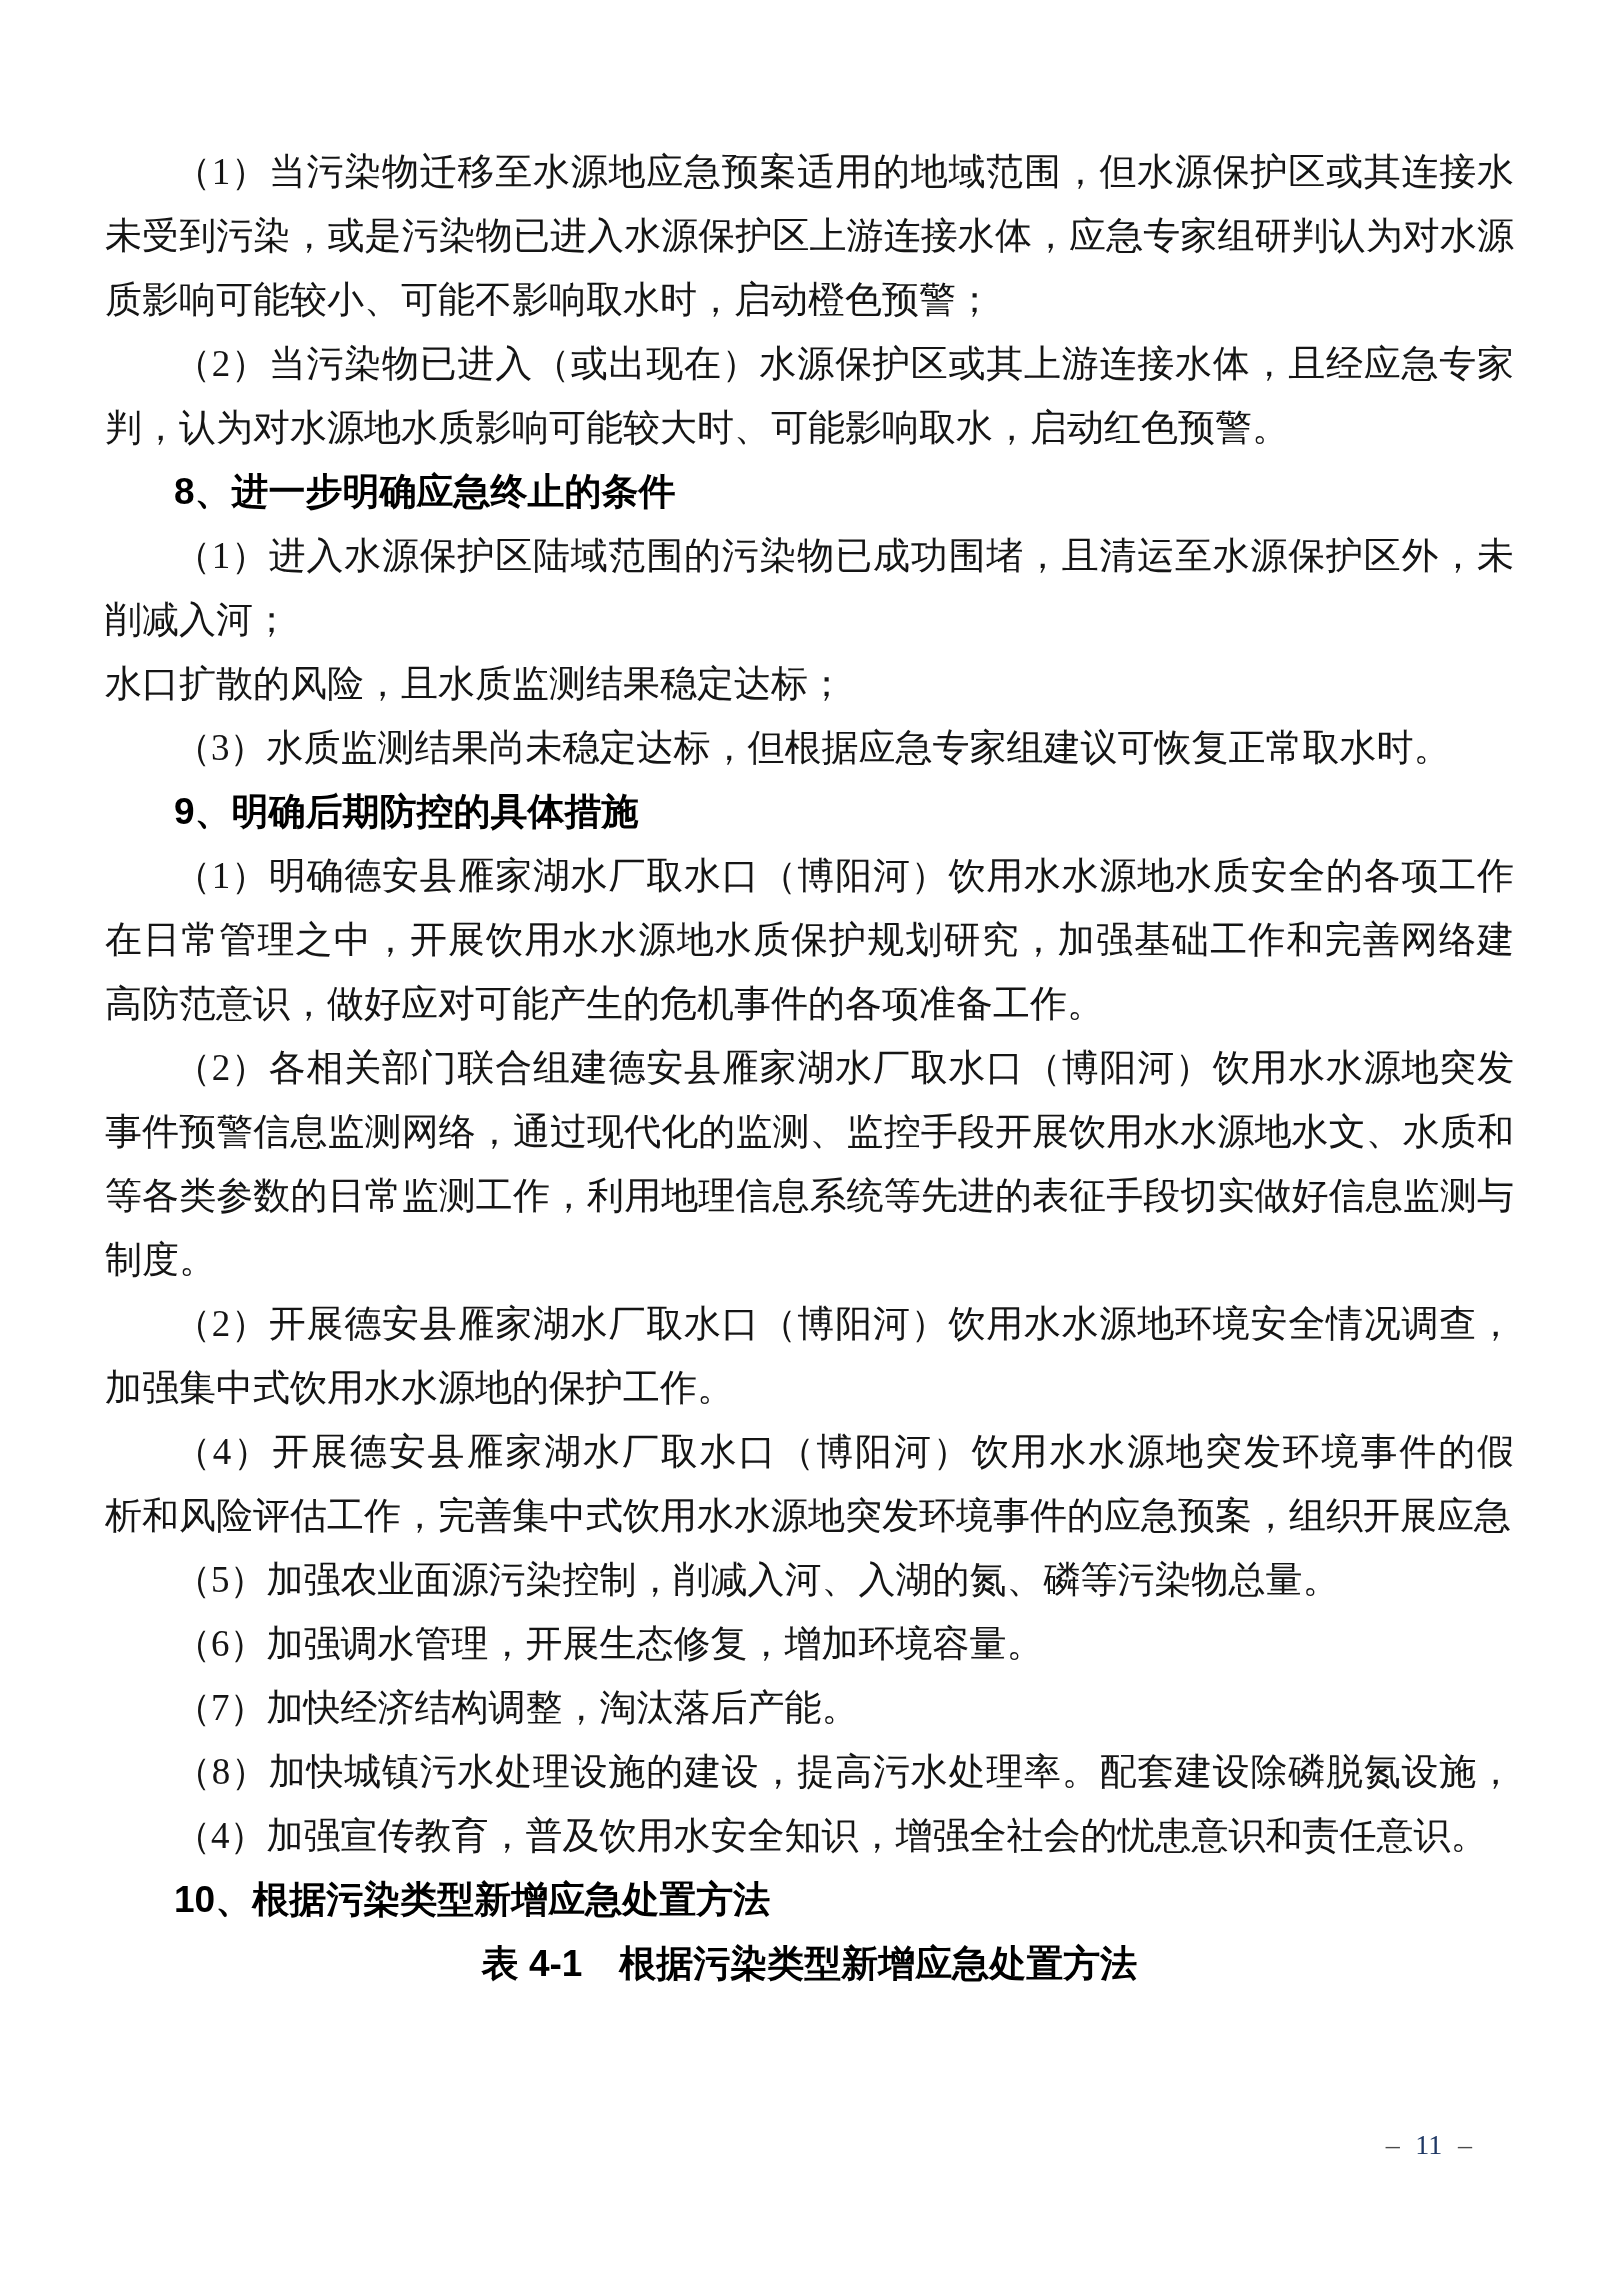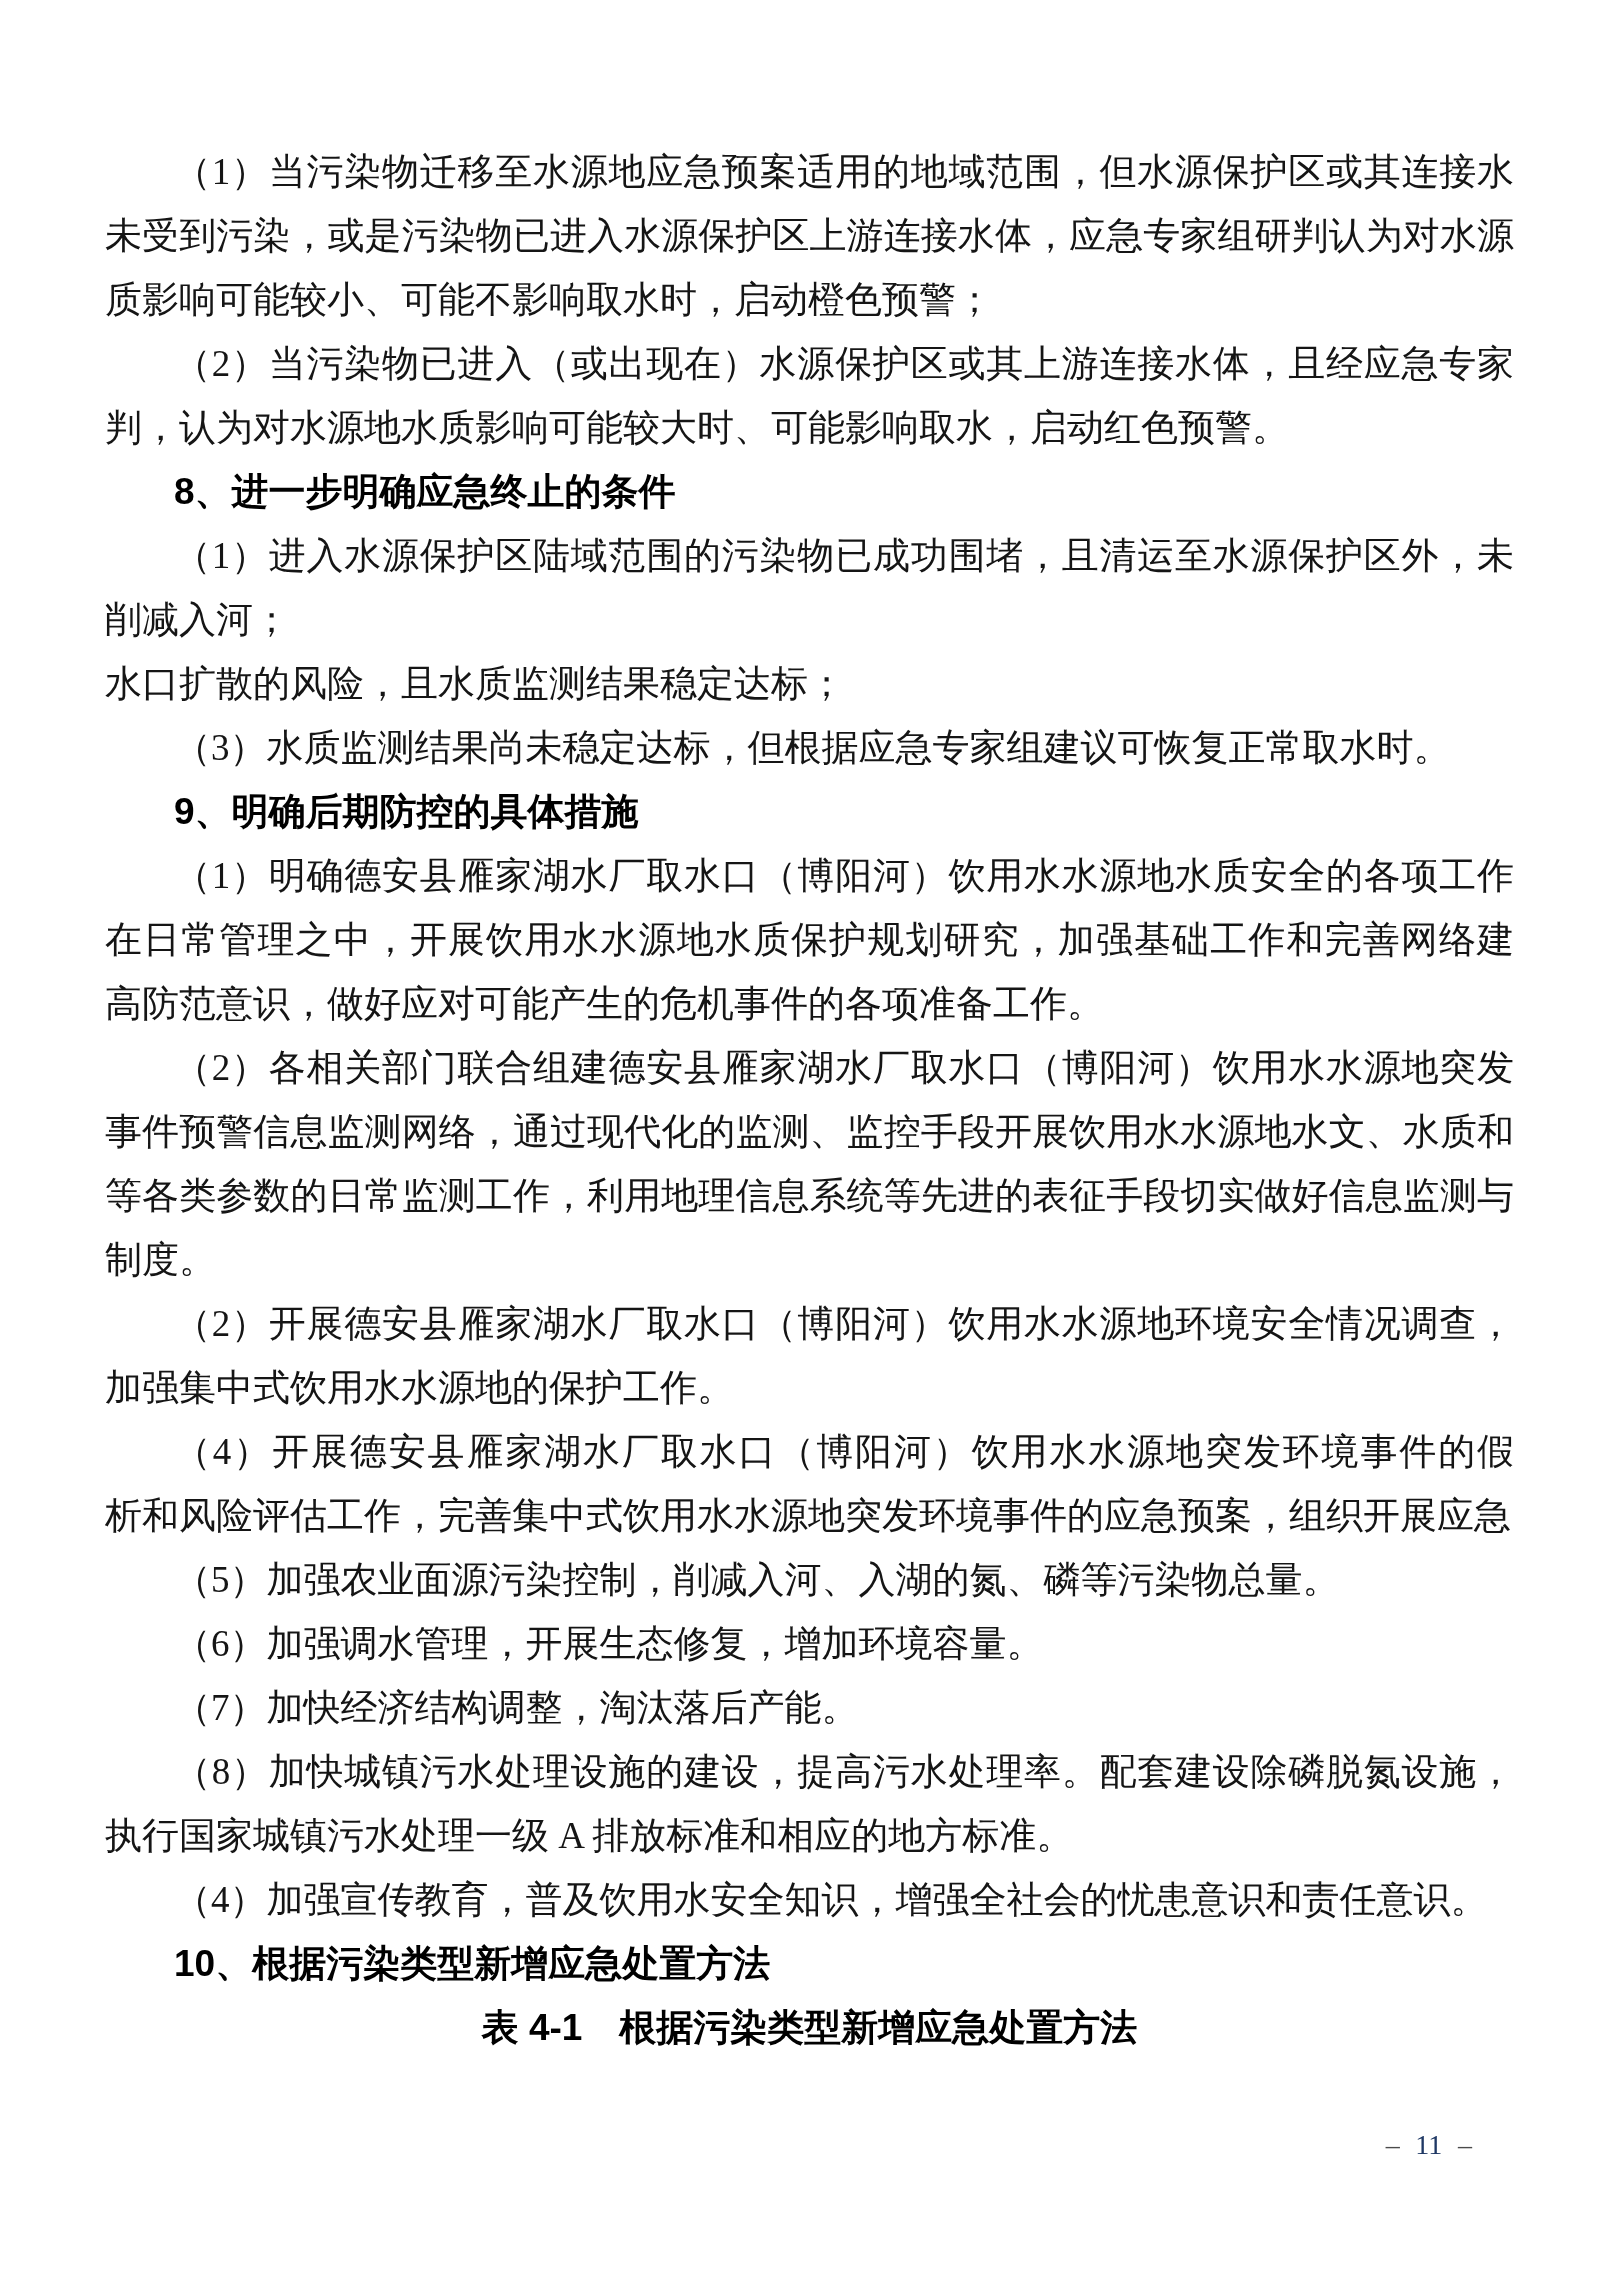--- a/index.html
+++ b/index.html
@@ -75,20 +75,19 @@
       <div class="line fill">等各类参数的日常监测工作，利用地理信息系统等先进的表征手段切实做好信息监测与报告</div>
       <div class="line">制度。</div>
       <div class="line indent fill">（2）开展德安县雁家湖水厂取水口（博阳河）饮用水水源地环境安全情况调查，切实</div>
       <div class="line">加强集中式饮用水水源地的保护工作。</div>
       <div class="line indent fill">（4）开展德安县雁家湖水厂取水口（博阳河）饮用水水源地突发环境事件的假设、分</div>
       <div class="line">析和风险评估工作，完善集中式饮用水水源地突发环境事件的应急预案，组织开展应急演练。</div>
       <div class="line indent">（5）加强农业面源污染控制，削减入河、入湖的氮、磷等污染物总量。</div>
       <div class="line indent">（6）加强调水管理，开展生态修复，增加环境容量。</div>
       <div class="line indent">（7）加快经济结构调整，淘汰落后产能。</div>
       <div class="line indent fill">（8）加快城镇污水处理设施的建设，提高污水处理率。配套建设除磷脱氮设施，严格</div>
-      <div class="line">执行国家城镇污水处理一级 A 排放标准和相应的地方标准。</div>
       <div class="line indent">（4）加强宣传教育，普及饮用水安全知识，增强全社会的忧患意识和责任意识。</div>
       <div class="line indent heading">10、根据污染类型新增应急处置方法</div>
       <div class="line caption">表 4-1　根据污染类型新增应急处置方法</div>
     </div>
   <div class="pageno"><span>–</span><span class="num">11</span><span>–</span></div>
 </div>
 
 
 </body></html>

